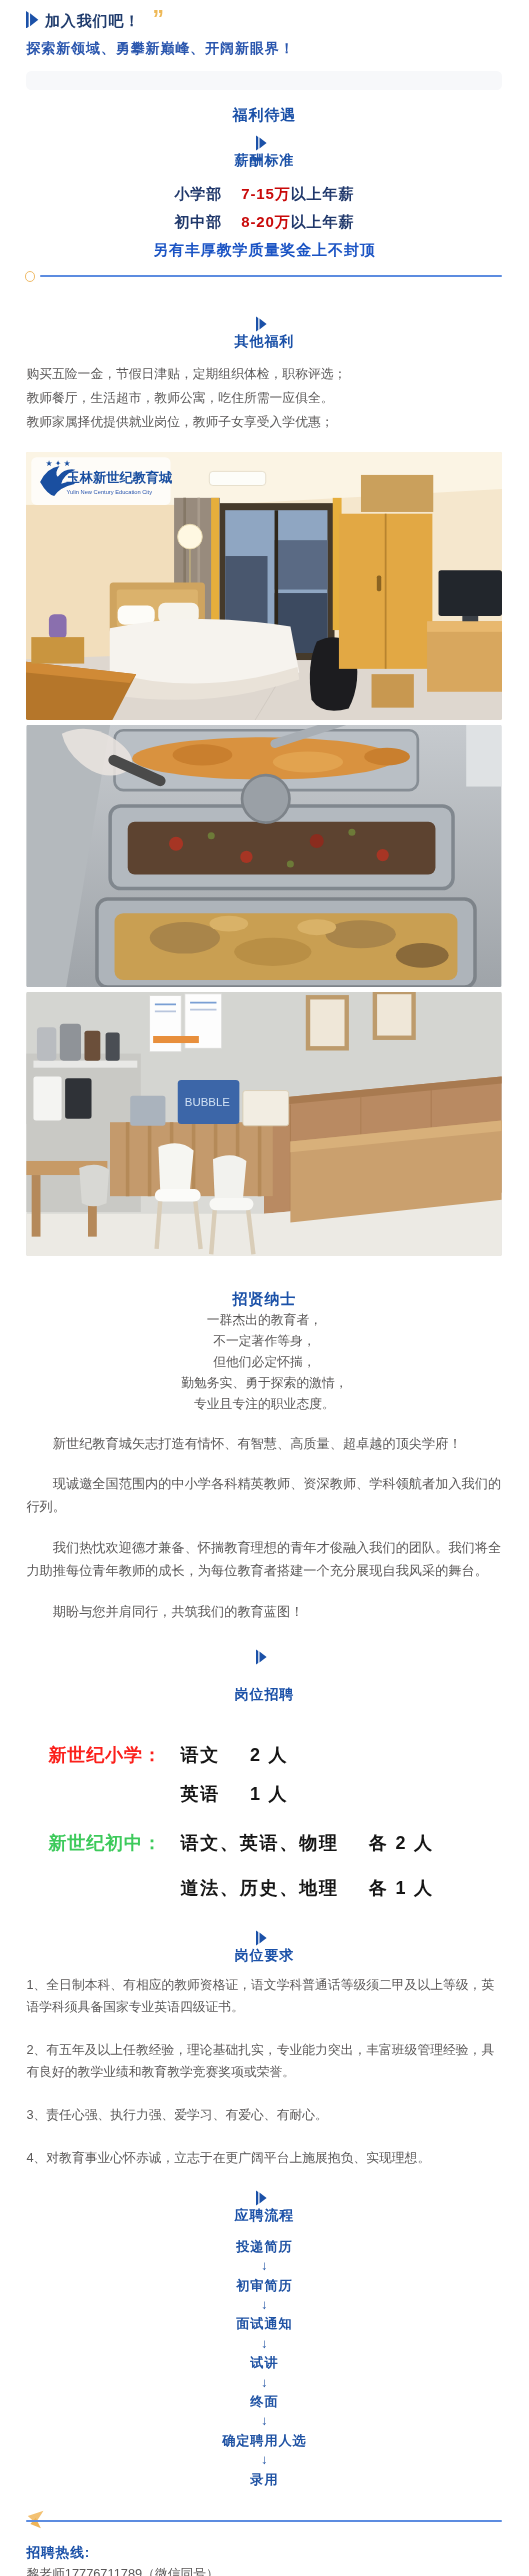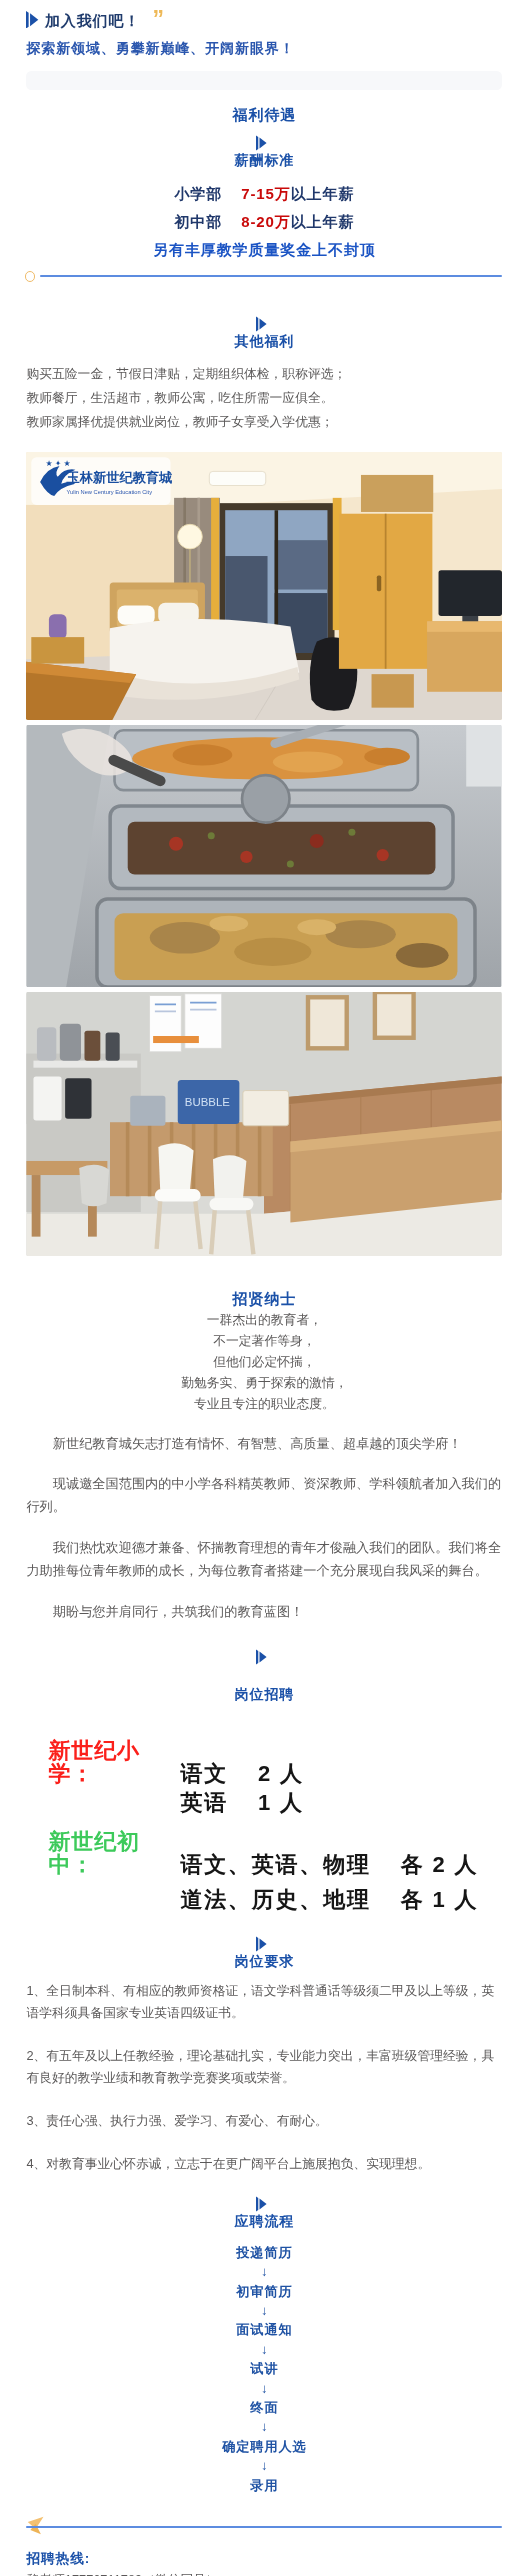--- a/index.html
+++ b/index.html
@@ -58,21 +58,21 @@
 
   
   .poem{}
   .poem-line{text-align:center;font-size:12.8px;color:#5b5959;line-height:21px;}
   .paras{margin-top:3.5px;}
   .para{margin:17.6px 0;font-size:13.2px;color:#5b5959;line-height:23px;text-indent:2em;}
 
   
   .jobs{margin-top:35px;padding-left:22px;}
   .job-group + .job-group{margin-top:16px;}
-  .job-row{display:flex;align-items:flex-end;font-weight:bold;font-size:22px;color:#161616;line-height:23px;margin-bottom:5.3px;letter-spacing:1.8px;}
+  .job-row{display:flex;align-items:flex-end;font-weight:bold;font-size:18px;color:#161616;line-height:33px;margin-bottom:5.3px;letter-spacing:1.8px;}
   .job-group:last-child .job-row{margin-bottom:12.3px;}
   .job-label{width:132px;flex:none;letter-spacing:0.9px;}
   .job-count{margin-left:30px;}
 
   
   .req-list{margin-top:8.8px;}
   .req-item{font-size:12.8px;color:#5b5959;line-height:22px;margin-bottom:21px;}
 
   
   .flow-list{margin-top:12.3px;text-align:center;}

